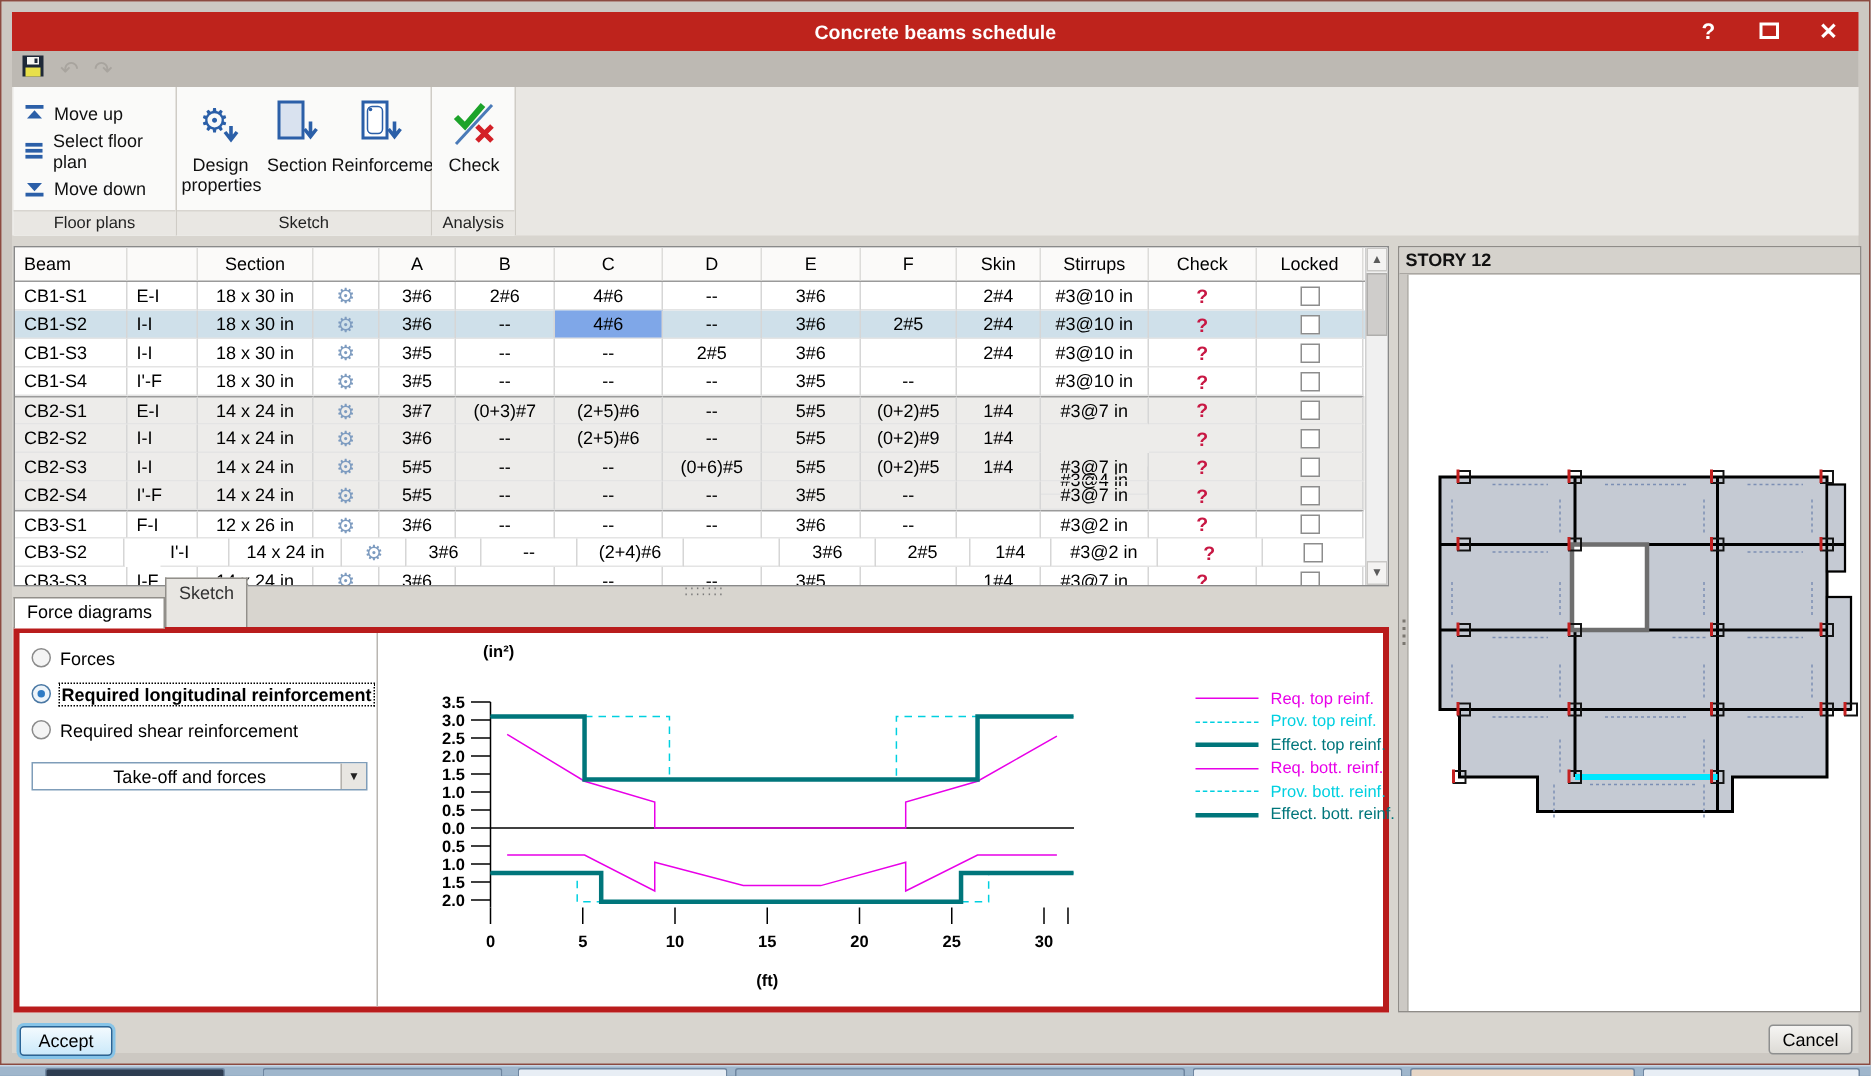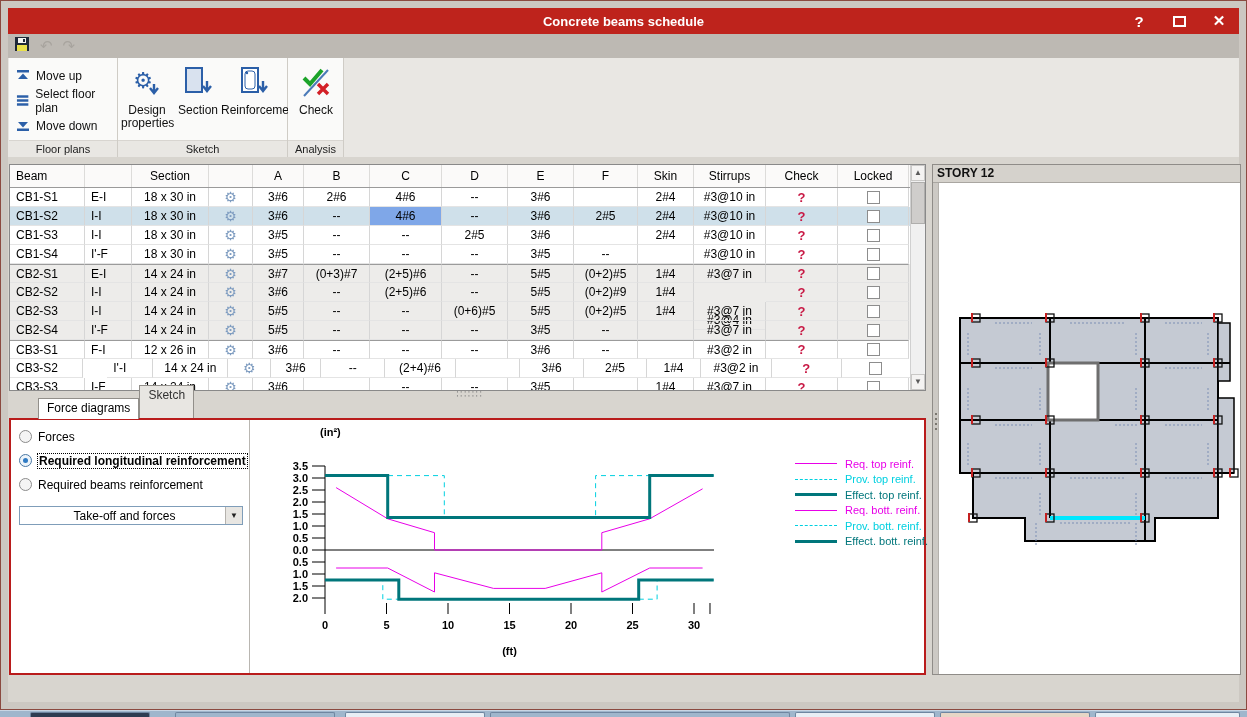--- a/index.html
+++ b/index.html
@@ -47,24 +47,24 @@
   .cbx { width:13px; height:13px; border:1px solid #8D8D8D; background:#fff; }
   .vscroll { position:absolute; right:0; top:0; width:15px; height:100%; background:#F0F0F0; border-left:1px solid #D0D0D0; }
   .sbtn { position:absolute; left:0; width:14px; height:16px; background:#F4F3F2; border:1px solid #C9C8C6;
           font-size:8px; color:#5B5B5B; text-align:center; line-height:14px; }
   .sthumb { position:absolute; left:0; top:17px; width:14px; height:42px; background:#CFCDCB; border:1px solid #AFAEAC; }
   .splitdots { position:absolute; left:455px; top:389px; width:24px; height:6px; color:#7A7A7A; font-size:9px;
                letter-spacing:1px; line-height:4px; text-align:center; }
   
   .tabs { position:absolute; left:8px; top:397px; height:21px; display:flex; align-items:flex-end; }
   .tab { border:1px solid #928F8A; border-bottom:none; padding:2px 8px 3px 8px; font-size:12px; cursor:default; }
-  .tab.active { background:#fff; height:21px; position:relative; z-index:3;margin-left:29px; }
+  .tab.active { background:#fff; height:21px; position:relative; z-index:3; }
   .tab.inactive { background:#E8E6E2; height:34px; color:#333; }
   .panel { position:absolute; left:8px; top:417px; width:917px; height:257px; background:#fff;
-           border:2px solid #b91c1c; z-index:2; }
+           border:4px solid #b91c1c; z-index:2; }
   .controls { position:absolute; left:0; top:0; width:239px; height:100%; border-right:1px solid #B9B6B1; }
   .radio-row { display:flex; align-items:center; gap:6px; margin:9px 0 0 8px; font-size:12px; height:15px; }
   .rdot { width:13px; height:13px; border-radius:50%; border:1px solid #8B8B8B; background:#F4F4F4; position:relative; flex:none; }
   .rdot.on { border-color:#4A78A4; background:#EDF4FA; }
   .rdot.on::after { content:""; position:absolute; left:3px; top:3px; width:5px; height:5px; border-radius:50%; background:#2F7BC4; }
   .radio-row .lab.focus { font-weight:bold; outline:1px dotted #000; padding:0 1px; }
   .select { position:absolute; left:8px; top:86px; width:224px; height:19px; border:1px solid #7F9DB9; background:#fff;
             font-size:12px; display:flex; align-items:center; }
   .select .val { flex:1; padding-left:4px;text-align:center; }
   .select .arr { width:17px; height:17px; background:#E8E6E2; border-left:1px solid #B5B2AD; text-align:center;
@@ -471,21 +471,21 @@
           <div class="radio-row">
             <span class="rdot"></span>
             <span class="lab">Forces</span>
           </div>
           <div class="radio-row">
             <span class="rdot on"></span>
             <span class="lab focus">Required longitudinal reinforcement</span>
           </div>
           <div class="radio-row">
             <span class="rdot"></span>
-            <span class="lab">Required beams reinforcement</span>
+            <span class="lab">Required shear reinforcement</span>
           </div>
         </div>
       <div class="select">
         <span class="val">Take-off and forces</span>
         <span class="arr">▼</span>
       </div>
     </div>
     <div class="chart-area">
       <svg id="chart-svg" width="678" height="255">
           <line x1="75" y1="46" x2="75" y2="183" stroke="#000" stroke-width="1"></line>
@@ -652,20 +652,24 @@
           <rect x="106" y="331" width="8" height="8" fill="none" stroke="#111" stroke-width="1.3"></rect>
           <line x1="106" y1="330" x2="106" y2="339" stroke="#C42020" stroke-width="2"></line>
           <rect x="201" y="331" width="8" height="8" fill="none" stroke="#111" stroke-width="1.3"></rect>
           <line x1="201" y1="330" x2="201" y2="339" stroke="#C42020" stroke-width="2"></line>
           <rect x="290" y="286" width="8" height="8" fill="none" stroke="#111" stroke-width="1.3"></rect>
           <line x1="290" y1="285" x2="290" y2="294" stroke="#C42020" stroke-width="2"></line>
         </g>
     </svg>
   </div>
 
+  <div class="footer">
+    <div class="btn accept">Accept</div>
+    <div class="btn cancel">Cancel</div>
+  </div>
 </div>
 
 <div class="sliver">
   <div class="seg" style="left:30px;width:120px;background:#2E3D52"></div>
   <div class="seg" style="left:175px;width:160px;background:#9FB6CC"></div>
   <div class="seg" style="left:345px;width:140px;background:#E8EEF5"></div>
   <div class="seg" style="left:490px;width:300px;background:#9FB6CC"></div>
   <div class="seg" style="left:795px;width:140px;background:#E8EEF5"></div>
   <div class="seg" style="left:940px;width:150px;background:#E7D6C6"></div>
   <div class="seg" style="left:1095px;width:145px;background:#E8EEF5"></div>

